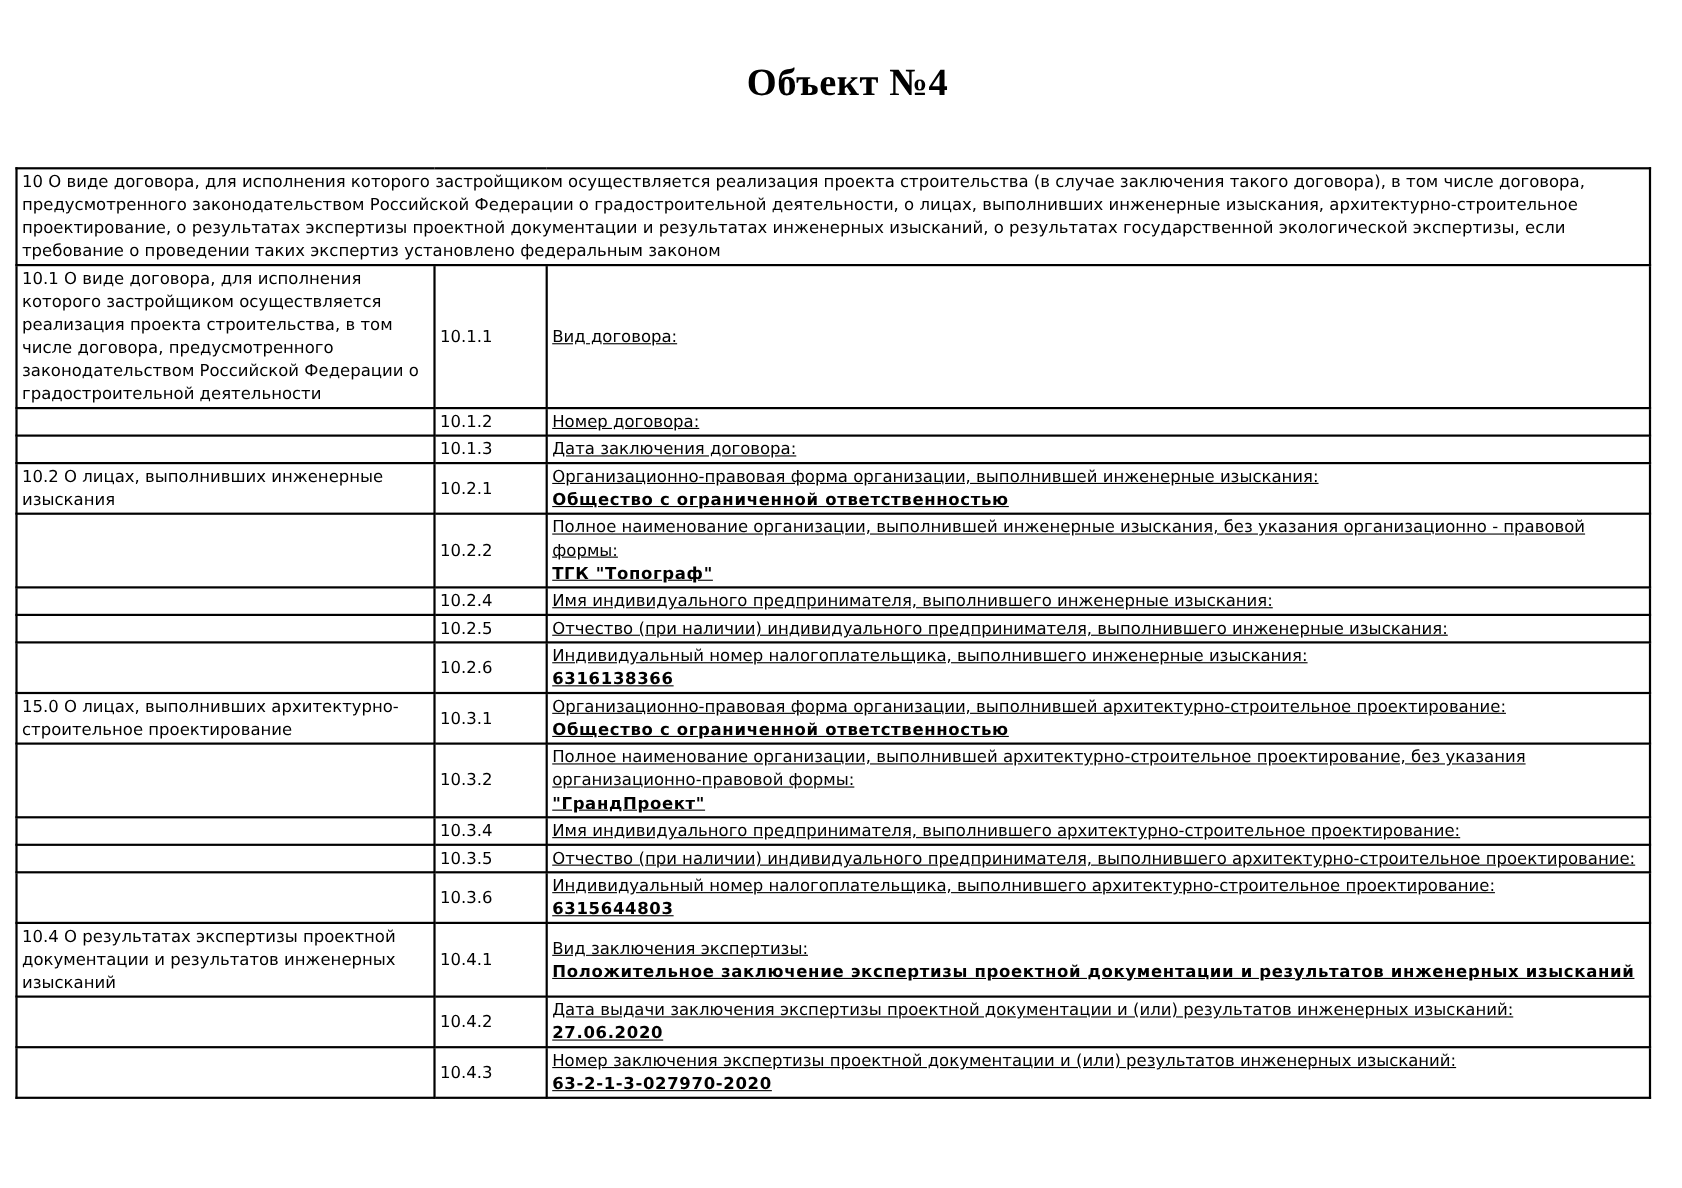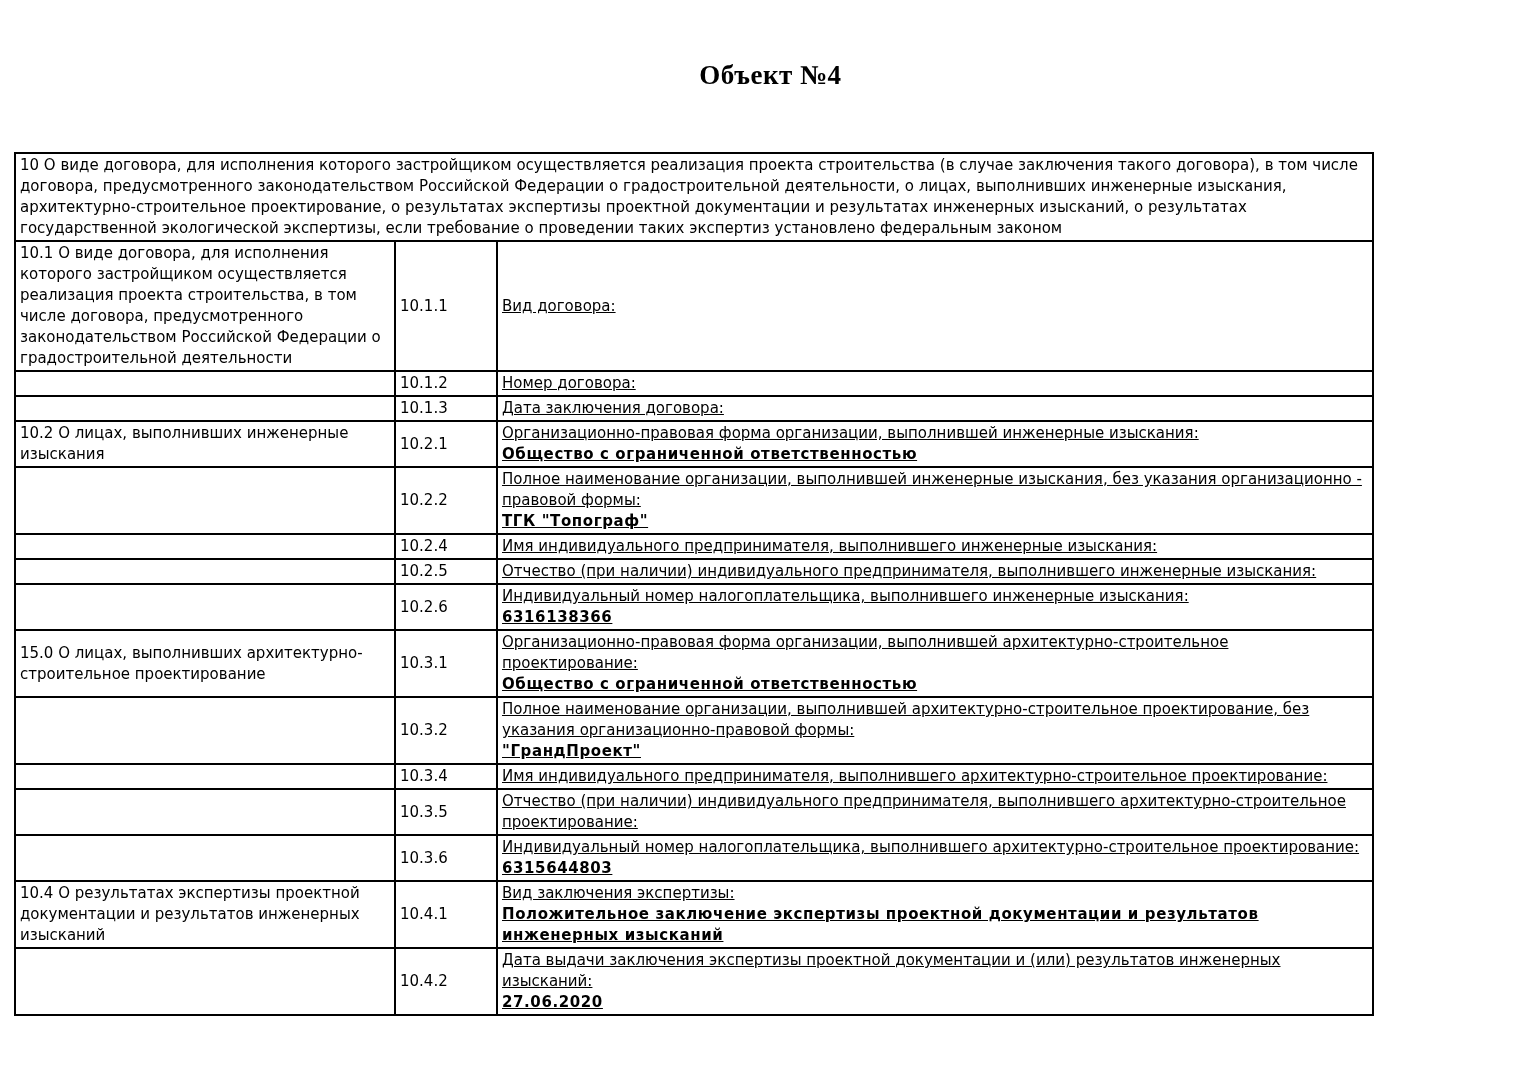--- a/index.html
+++ b/index.html
@@ -12,29 +12,29 @@
     width: 1529px;
     height: 1080px;
     font-family: "DejaVu Sans", "Liberation Sans", sans-serif;
     overflow: hidden;
   }
   .doc-title {
     margin: 58px 0 0 0;
     text-align: center;
     font-family: "Liberation Serif", "DejaVu Serif", serif;
     font-weight: bold;
-    font-size: 27px;
+    font-size: 35px;
     line-height: 34px;
     letter-spacing: 0.5px;
     padding-left: 12px;
   }
   table.decl {
     border-collapse: collapse;
     table-layout: fixed;
-    width: 1360px;
+    width: 1487px;
     margin: 60px 16px 0 14px;
   }
   table.decl td {
     border: 2px solid #000000;
     padding: 1px 4px;
     font-size: 15px;
     line-height: 21px;
     vertical-align: middle;
     word-wrap: break-word;
     overflow: hidden;
@@ -173,14 +173,22 @@
       </td>
     </tr>
     <tr>
       <td class="c1"></td>
       <td class="c2">10.4.2</td>
       <td class="c3">
         <div>Дата выдачи заключения экспертизы проектной документации и (или) результатов инженерных изысканий:</div>
         <div class="field-value">27.06.2020</div>
       </td>
     </tr>
+    <tr>
+      <td class="c1"></td>
+      <td class="c2">10.4.3</td>
+      <td class="c3">
+        <div>Номер заключения экспертизы проектной документации и (или) результатов инженерных изысканий:</div>
+        <div class="field-value">63-2-1-3-027970-2020</div>
+      </td>
+    </tr>
   </tbody>
 </table>
 
 </body></html>

